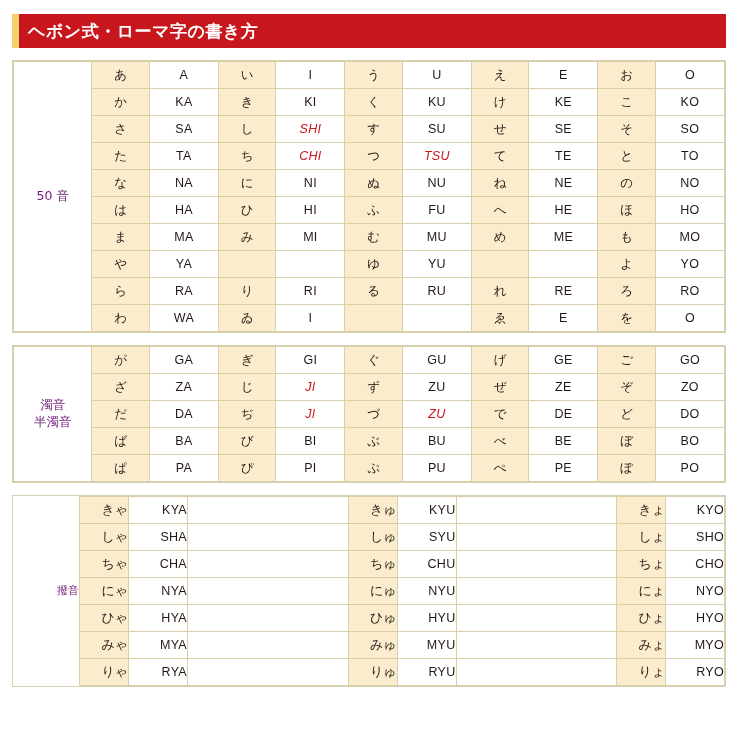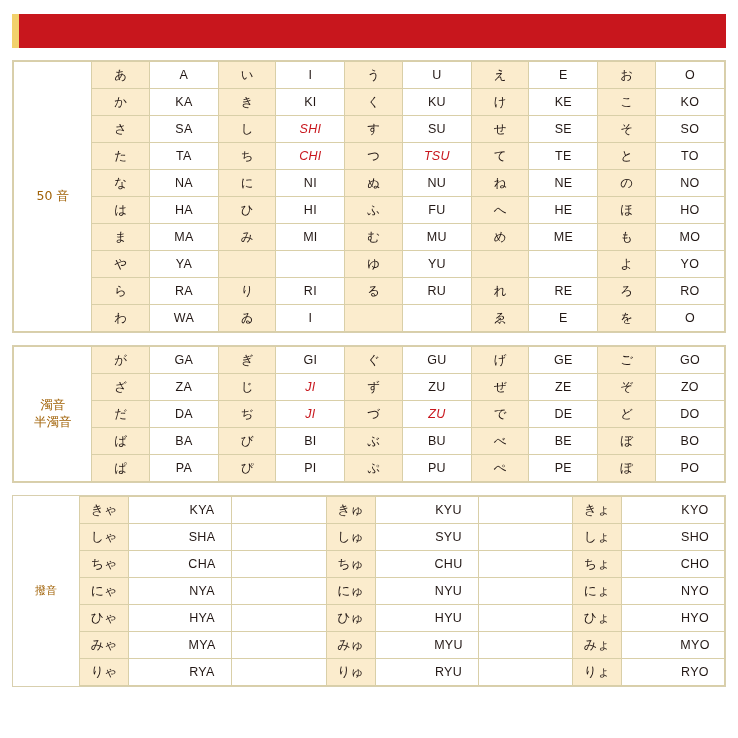--- a/index.html
+++ b/index.html
@@ -66,21 +66,21 @@
     font-size: 12.5px;
     padding: 0;
   }
   td.rowlabel {
     background: #ffffff;
     border-left: none;
     border-top: none;
     border-bottom: none;
     font-size: 13px;
     font-weight: normal;
-    color: #a16207;
+    color: #701a75;
     width: 66px;
     line-height: 1.35;
     border-radius: 21px;
   }
   td.kana-cell {
     background: #fbeccd;
     width: 48px;
     font-size: 13px;
   }
   td.romaji-cell {
@@ -98,51 +98,52 @@
   }
   
   table.youon {
     border-collapse: collapse;
     width: 100%;
     table-layout: fixed;
   }
   table.youon td {
     border: 1px solid #d9cfa8;
     height: 26px;
-    text-align: center;
+    text-align: right;
     vertical-align: middle;
     font-size: 12.5px;
     padding: 0;
   }
   table.youon td.rowlabel {
     background: #ffffff;
     border-left: none;
     border-top: none;
     border-bottom: none;
     width: 66px;
     font-size: 11px;
   }
   table.youon td.kana-cell { width: 48px; font-size: 13px; }
-  table.youon td.romaji-cell { width: 58px; padding-left: 44px; }
+  table.youon td.romaji-cell { width: 58px; }
   table.youon td.spacer {
     background: #ffffff;
     border-top: 1px solid #d9cfa8;
     border-bottom: 1px solid #d9cfa8;
     border-left: 1px solid #d9cfa8;
     border-right: 1px solid #d9cfa8;
   }
   .jp { font-family: "DejaVu Sans", "Liberation Sans", sans-serif; }
 </style>
 </head>
 <body>
 
 <div class="page">
 
   <div class="header-band">
     <div class="header-accent"></div>
+    <div class="header-title jp">ヘボン式・ローマ字の書き方</div>
   </div>
 
   <div class="block">
     <table class="kana">
       <tbody id="gojuon-body">
           <tr>
             <td class="rowlabel jp" rowspan="10">50 音</td>
             <td class="kana-cell jp">あ</td>
             <td class="romaji-cell">A</td>
             <td class="kana-cell jp">い</td>

